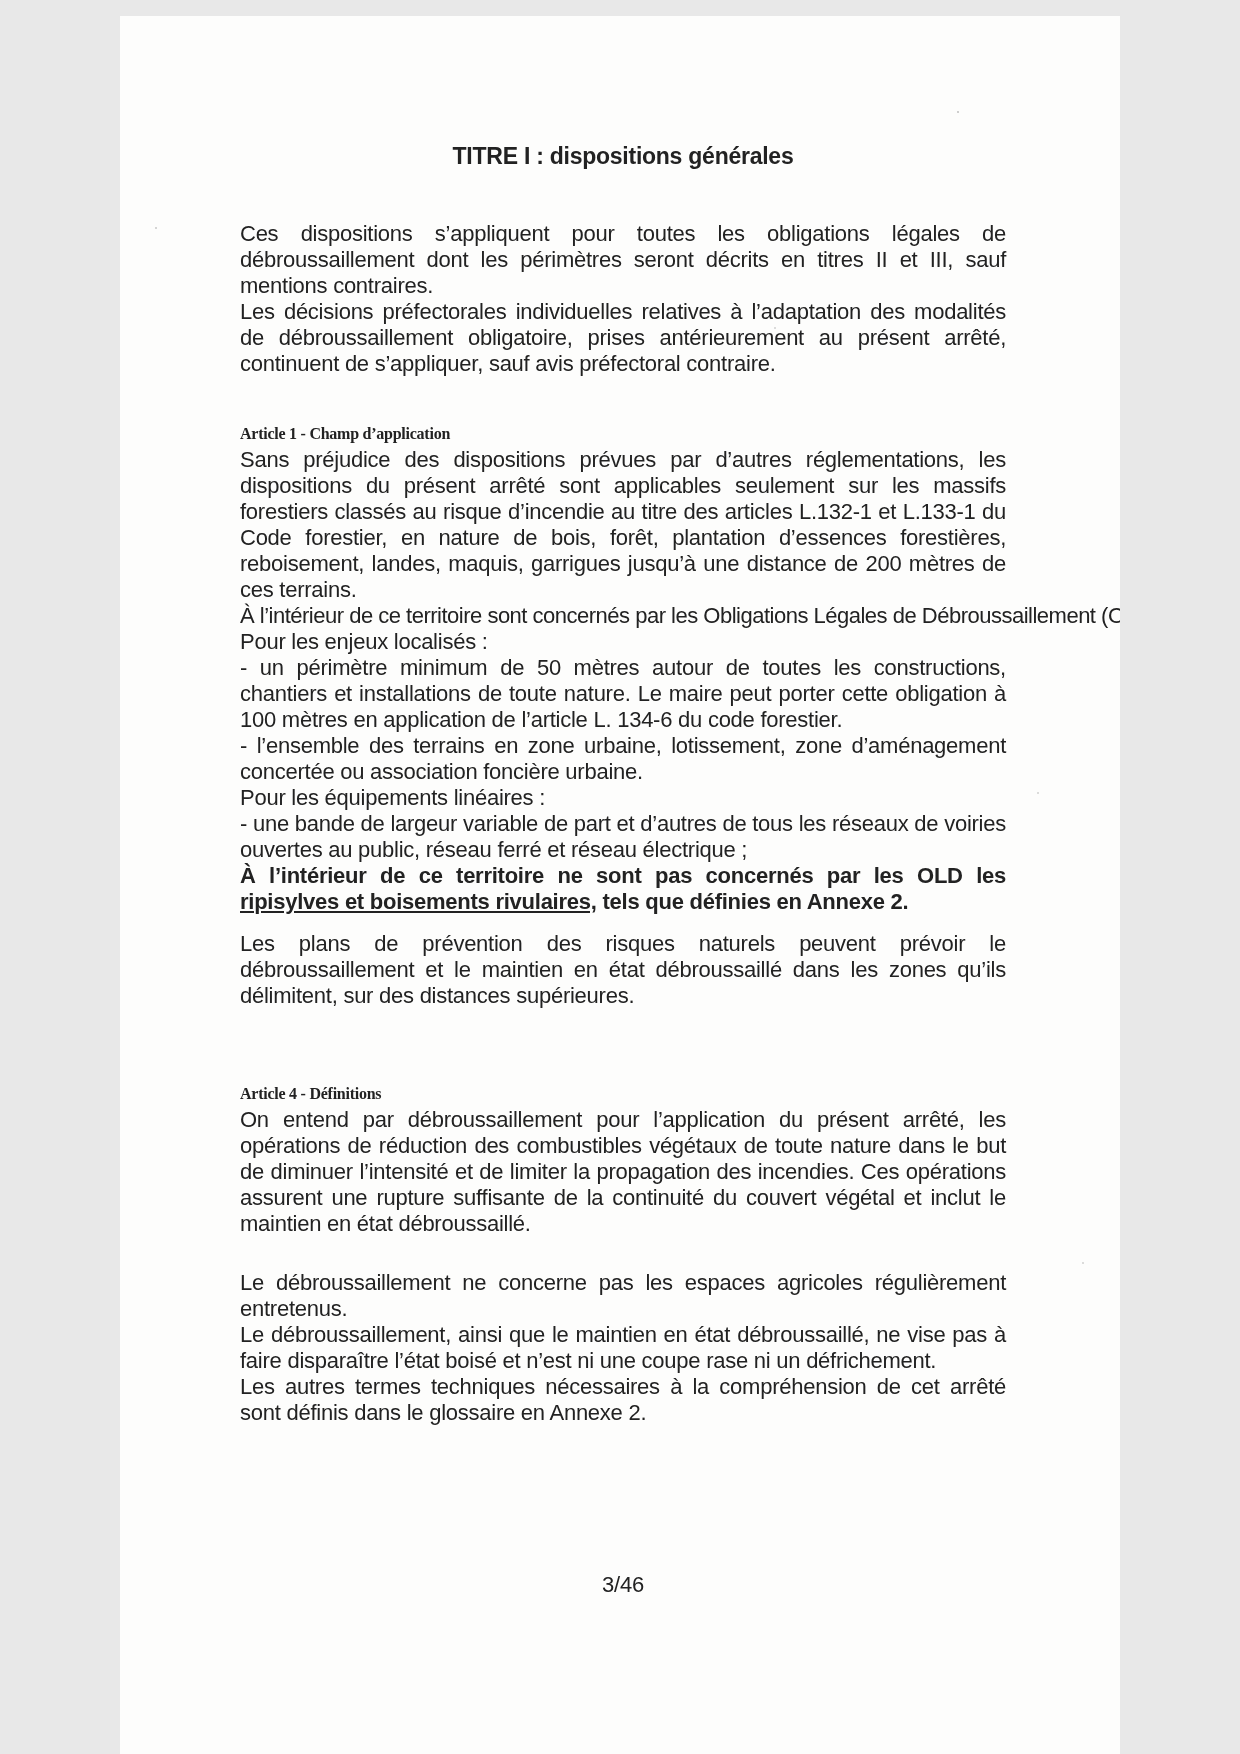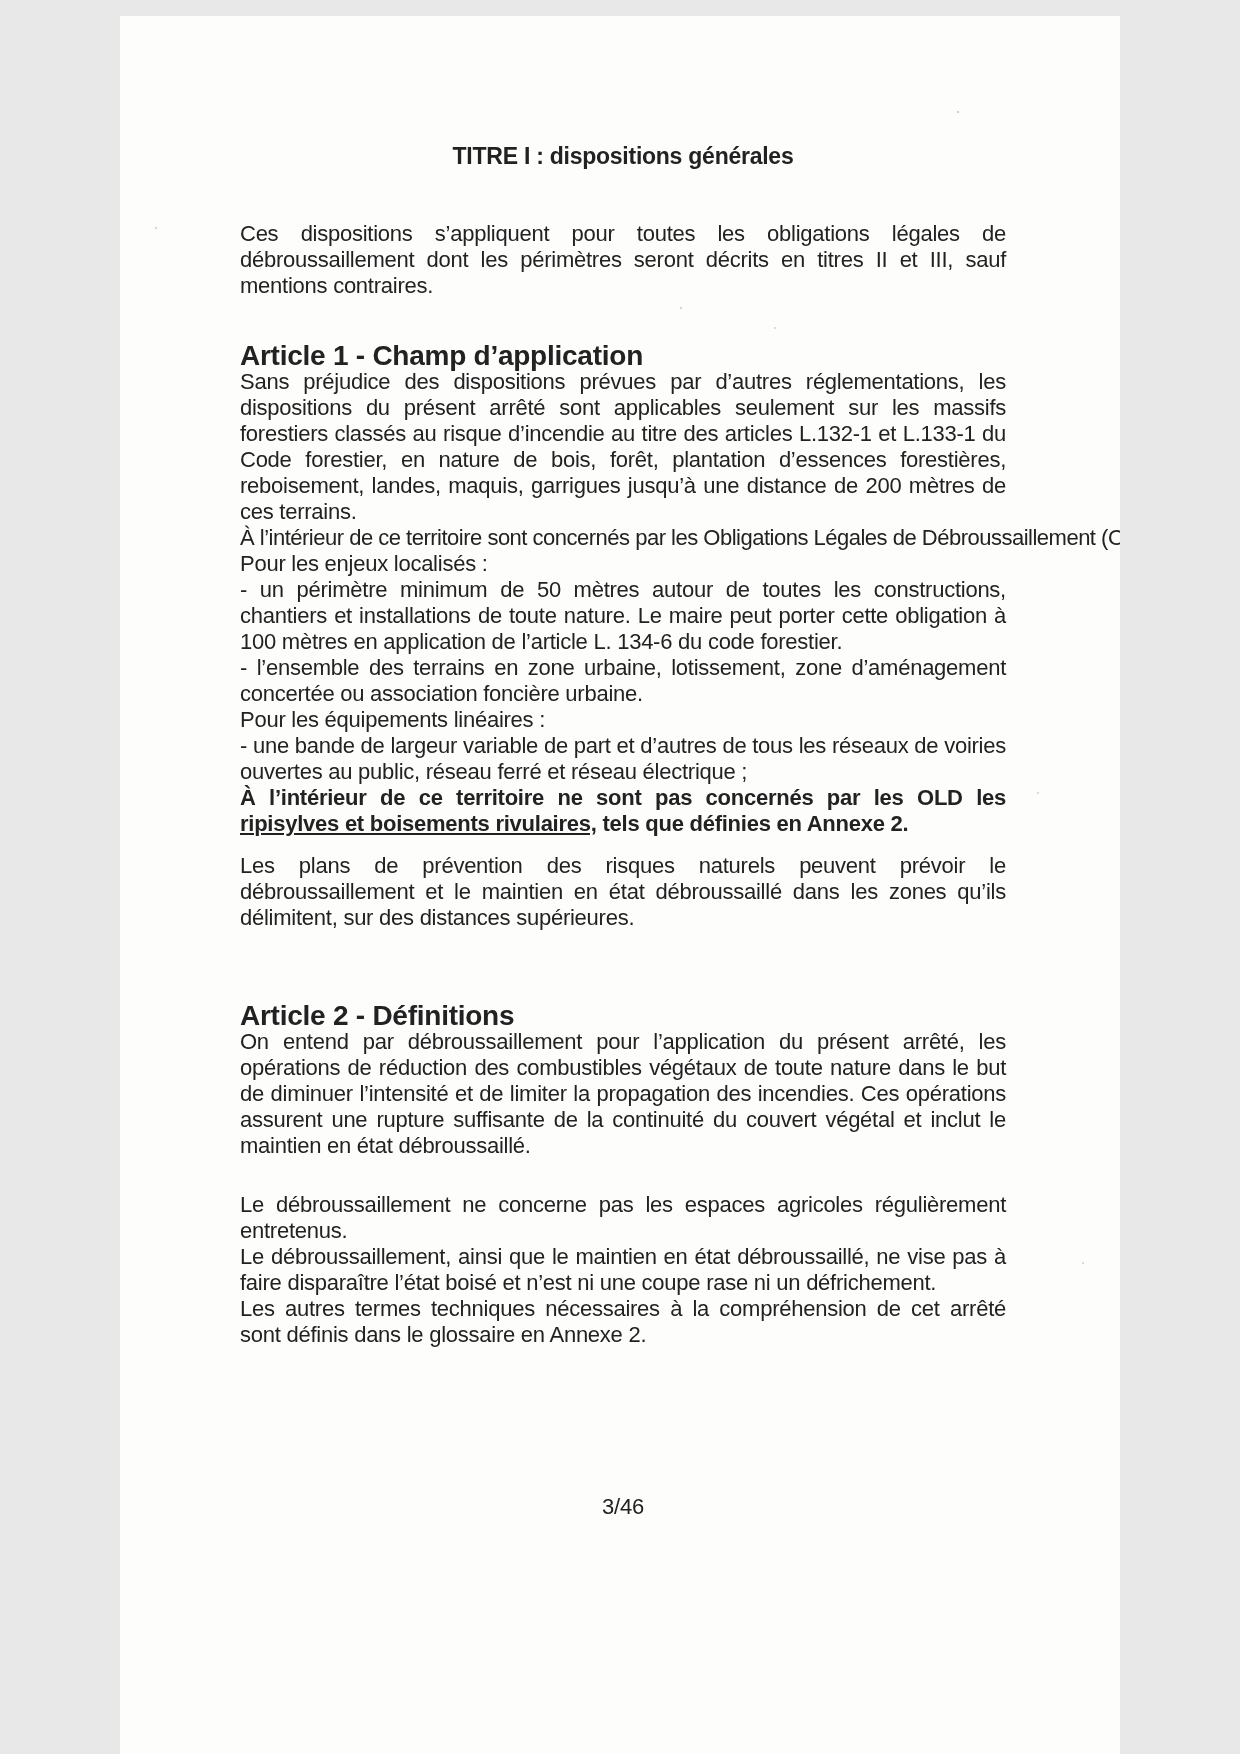--- a/index.html
+++ b/index.html
@@ -28,21 +28,22 @@
   .page p { margin: 0; }
   .just { text-align: justify; }
   .doc-title {
     text-align: center;
     font-weight: bold;
     font-size: 23px;
     line-height: 28px;
   }
   .art-heading {
     font-weight: bold;
-    font-size: 28px;
+    font-size: 16px;
+    font-family: Liberation Serif, serif;
   }
   .nowrap { white-space: nowrap; letter-spacing: -0.5px; }
   .u { text-decoration: underline; }
   
   .m-intro      { margin-top: 51px; }
   .m-art1       { margin-top: 44px; }
   .m-scope      { margin-top: 26px; }
   .m-oldintro   { margin-top: 5px;  }
   .m-enjhead    { margin-top: 17px; }
   .m-enjitem1   { margin-top: 6px;  }
@@ -60,20 +61,21 @@
 </style>
 </head>
 <body>
 
 <div class="page">
 
   <div class="doc-title">TITRE I : dispositions générales</div>
 
   <div class="m-intro">
     <p class="just">Ces dispositions s’appliquent pour toutes les obligations légales de débroussaillement dont les périmètres seront décrits en titres II et III, sauf mentions contraires.</p>
+    <p class="just">Les décisions préfectorales individuelles relatives à l’adaptation des modalités de débroussaillement obligatoire, prises antérieurement au présent arrêté, continuent de s’appliquer, sauf avis préfectoral contraire.</p>
   </div>
 
   <div class="art-heading m-art1">Article 1 - Champ d’application</div>
 
   <p class="just m-scope">Sans préjudice des dispositions prévues par d’autres réglementations, les dispositions du présent arrêté sont applicables seulement sur les massifs forestiers classés au risque d’incendie au titre des articles L.132-1 et L.133-1 du Code forestier, en nature de bois, forêt, plantation d’essences forestières, reboisement, landes, maquis, garrigues jusqu’à une distance de 200 mètres de ces terrains.</p>
 
   <p class="nowrap m-oldintro">À l’intérieur de ce territoire sont concernés par les Obligations Légales de Débroussaillement (OLD) :</p>
 
   <p class="m-enjhead">Pour les enjeux localisés :</p>
   <p class="just m-enjitem1">- un périmètre minimum de 50 mètres autour de toutes les constructions, chantiers et installations de toute nature. Le maire peut porter cette obligation à 100 mètres en application de l’article L. 134-6 du code forestier.</p>
@@ -82,21 +84,21 @@
   <p class="m-eqhead">Pour les équipements linéaires :</p>
   <p class="just m-eqitem">- une bande de largeur variable de part et d’autres de tous les réseaux de voiries ouvertes au public, réseau ferré et réseau électrique ;</p>
 
 
   <p class="just m-exclusion"><span>À l’intérieur de ce territoire ne sont pas concernés par les OLD les </span><span class="u">ripisylves et boisements rivulaires,</span><span> tels que définies en Annexe 2.</span></p>
 
   <div class="m-annexe">
     <p class="just m-plans">Les plans de prévention des risques naturels peuvent prévoir le débroussaillement et le maintien en état débroussaillé dans les zones qu’ils délimitent, sur des distances supérieures.</p>
   </div>
 
-  <div class="art-heading m-art2">Article 2 - Définitions</div>
+  <div class="art-heading m-art2">Article 4 - Définitions</div>
 
   <p class="just m-def">On entend par débroussaillement pour l’application du présent arrêté, les opérations de réduction des combustibles végétaux de toute nature dans le but de diminuer l’intensité et de limiter la propagation des incendies. Ces opérations assurent une rupture suffisante de la continuité du couvert végétal et inclut le maintien en état débroussaillé.</p>
 
   <div class="m-group">
     <p class="just">Le débroussaillement ne concerne pas les espaces agricoles régulièrement entretenus.</p>
     <p class="just">Le débroussaillement, ainsi que le maintien en état débroussaillé, ne vise pas à faire disparaître l’état boisé et n’est ni une coupe rase ni un défrichement.</p>
     <p class="just">Les autres termes techniques nécessaires à la compréhension de cet arrêté sont définis dans le glossaire en Annexe 2.</p>
   </div>
 
   <div class="page-number">3/46</div>

